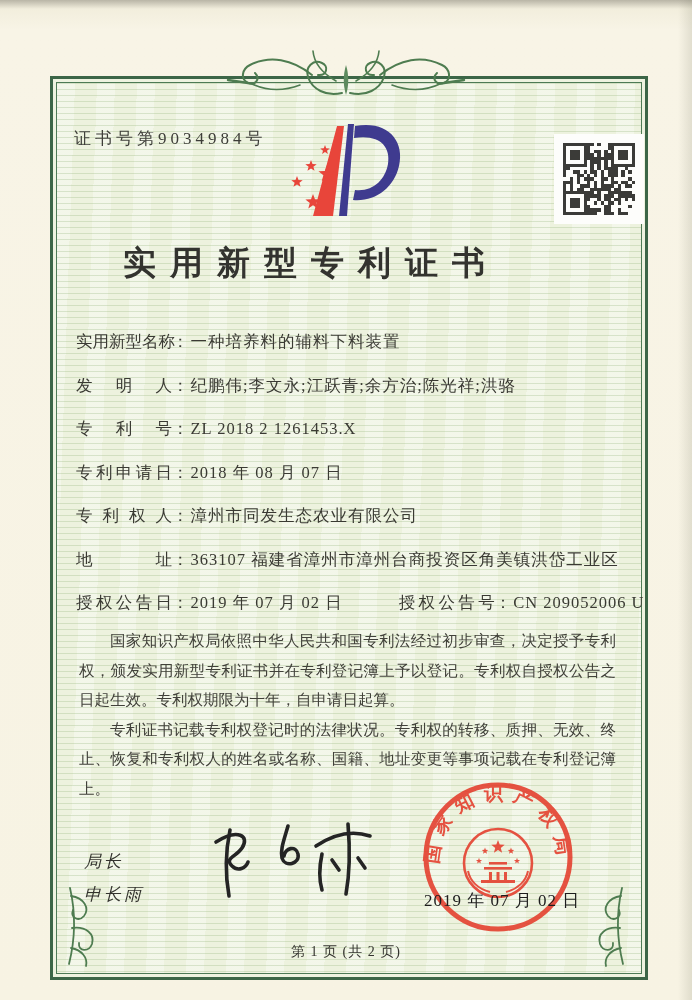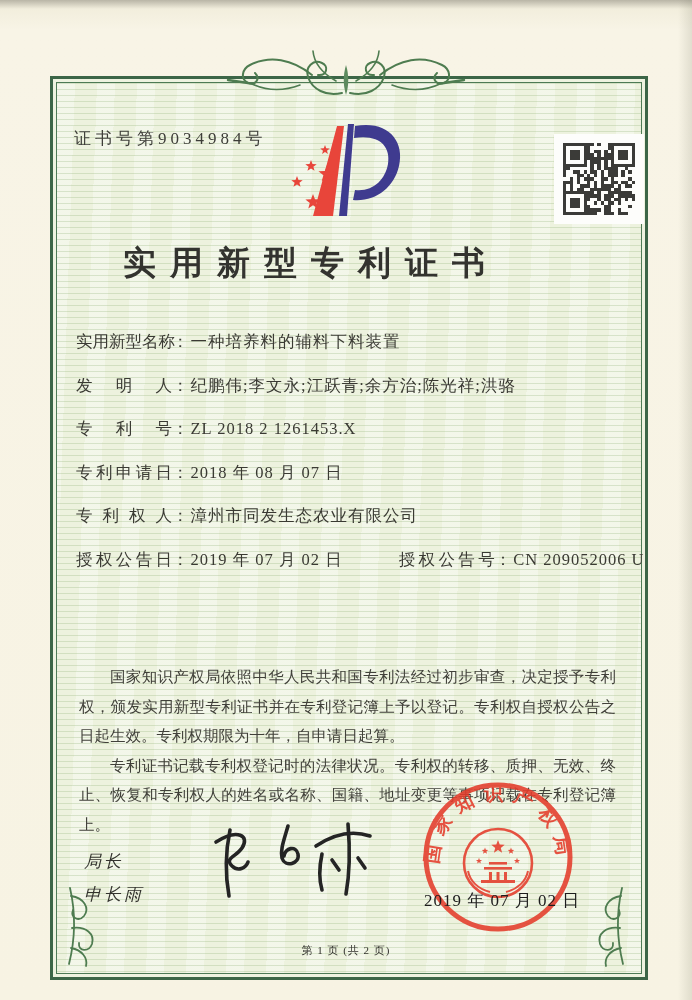--- a/index.html
+++ b/index.html
@@ -25,31 +25,31 @@
          font-size:33px;font-weight:bold;color:#33332f;letter-spacing:14px;text-indent:14px;}
 
   .fields{position:absolute;left:76px;top:331px;width:545px;font-size:16.5px;color:#3a3a33;}
   .frow{height:43.5px;white-space:nowrap;}
   .flabel{display:inline-block;width:96px;text-align:justify;text-align-last:justify;vertical-align:top;}
   .fcolon{display:inline-block;}
   .fvalue{margin-left:2px;letter-spacing:1px;}
   .fpair2{margin-left:56px;}
 
   .paras{position:absolute;left:79px;top:626px;width:537px;font-size:15.5px;
-         line-height:29.5px;color:#41413а;color:#41413a;text-align:justify;margin-top:36px;}
+         line-height:29.5px;color:#41413а;color:#41413a;text-align:justify;}
   .paras p{margin:0;text-indent:2em;}
 
   .director{position:absolute;left:84px;top:845px;font-size:17px;color:#33332e;letter-spacing:3px;line-height:33px;font-style:italic;}
   .signature{position:absolute;left:192px;top:812px;}
 
   .seal{position:absolute;left:420px;top:779px;width:156px;height:156px;opacity:.88;}
   .seal-date{position:absolute;left:424px;top:889px;width:160px;font-size:17px;color:#1d1d1d;
              letter-spacing:1px;z-index:5;white-space:nowrap;}
   .footer{position:absolute;left:0;top:943px;width:692px;text-align:center;
-          font-size:11px;color:#33332e;letter-spacing:1px;}
+          font-size:14px;color:#33332e;letter-spacing:1px;}
 
   .logo{position:absolute;left:281px;top:114px;}
   .qr{position:absolute;left:556px;top:136px;width:86px;height:86px;background:#fdfdfb;
       box-shadow:0 0 0 2px #fdfdfb;}
   .ornament-top{position:absolute;left:226px;top:40px;}
   .corner-bl{position:absolute;left:62px;top:886px;}
   .corner-br{position:absolute;left:572px;top:886px;transform:scaleX(-1);}
 </style>
 </head>
 <body>
@@ -384,20 +384,23 @@
       <div class="frow">
         <span class="flabel">专利号</span><span class="fcolon">：</span><span class="fvalue">ZL 2018 2 1261453.X</span>
       </div>
       <div class="frow">
         <span class="flabel">专利申请日</span><span class="fcolon">：</span><span class="fvalue">2018 年 08 月 07 日</span>
       </div>
       <div class="frow">
         <span class="flabel">专利权人</span><span class="fcolon">：</span><span class="fvalue">漳州市同发生态农业有限公司</span>
       </div>
       <div class="frow">
+        <span class="flabel">地址</span><span class="fcolon">：</span><span class="fvalue">363107 福建省漳州市漳州台商投资区角美镇洪岱工业区</span>
+      </div>
+      <div class="frow">
         <span class="flabel">授权公告日</span><span class="fcolon">：</span><span class="fvalue">2019 年 07 月 02 日</span><span class="fpair2"><span class="flabel">授权公告号</span><span class="fcolon">：</span><span class="fvalue">CN 209052006 U</span></span>
       </div>
     </div>
 
     <div class="paras">
       <p>国家知识产权局依照中华人民共和国专利法经过初步审查，决定授予专利权，颁发实用新型专利证书并在专利登记簿上予以登记。专利权自授权公告之日起生效。专利权期限为十年，自申请日起算。</p>
       <p>专利证书记载专利权登记时的法律状况。专利权的转移、质押、无效、终止、恢复和专利权人的姓名或名称、国籍、地址变更等事项记载在专利登记簿上。</p>
     </div>
 
     <div class="director">

